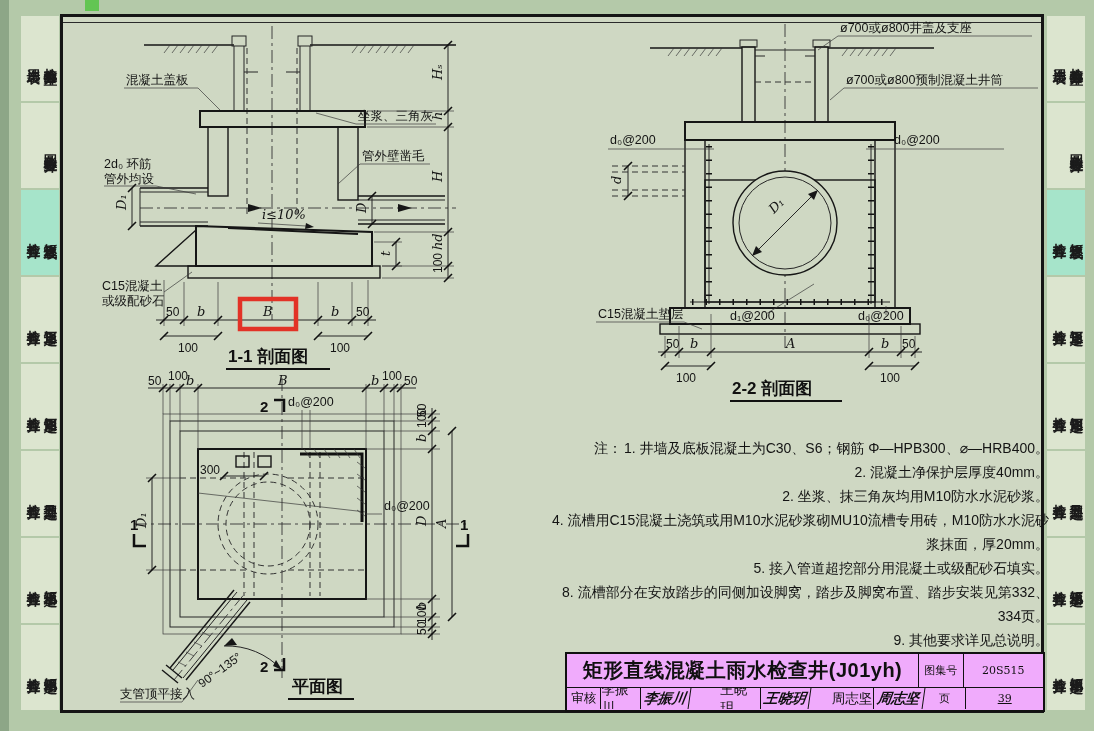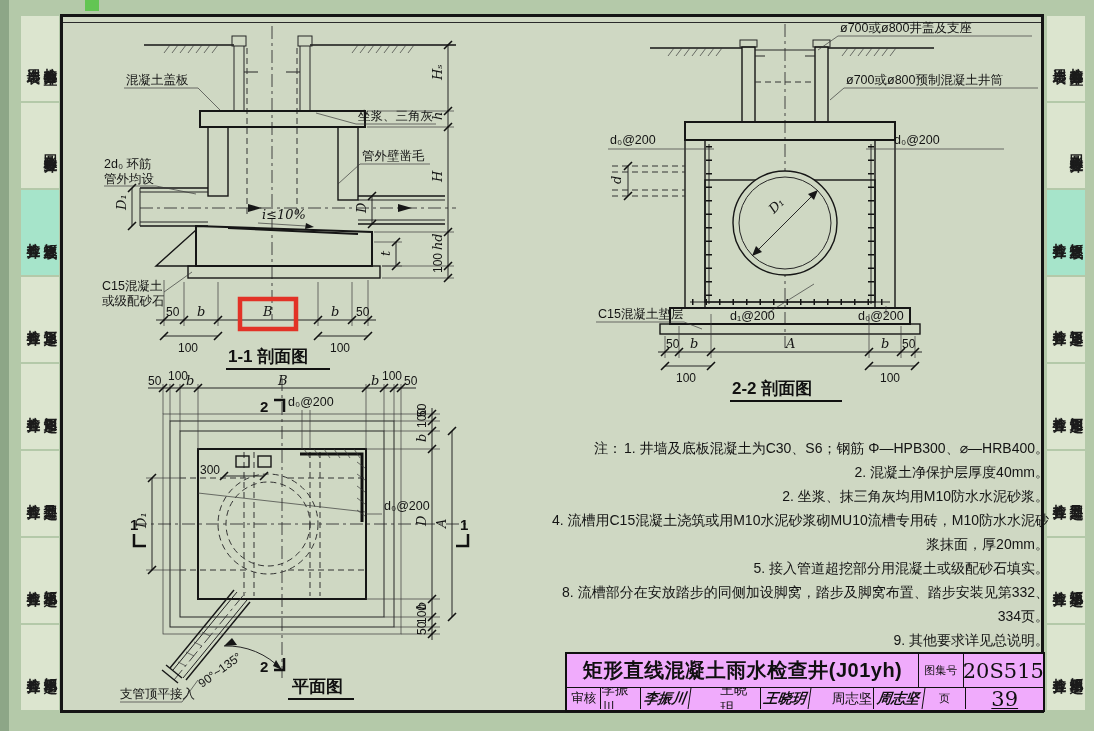--- a/index.html
+++ b/index.html
@@ -24,21 +24,21 @@
   .np{margin-right:2px;}
   
   .tblock{position:absolute;left:565px;top:652px;width:480px;height:60px;border:2.5px solid #111;box-sizing:border-box;background:#f0abfc;}
   .trow{display:flex;box-sizing:border-box;}
   .trow1{height:34px;border-bottom:1.5px solid #111;}
   .trow2{height:21px;}
   .tcell{box-sizing:border-box;border-right:1.5px solid #111;display:flex;align-items:center;justify-content:center;color:#101010;overflow:hidden;}
   .tcell:last-child{border-right:none;}
   .tb-title{font-size:20px;font-weight:bold;letter-spacing:0.5px;}
   .tb-lab{font-size:11px;text-align:right;}
-  .tb-val{font-size:21px;font-family:"DejaVu Serif",serif;}
+  .tb-val{font-size:11px;font-family:"DejaVu Serif",serif;}
   .tb-small{font-size:12.5px;}
   .tb-name{font-size:13.5px;}
   .sig{font-size:14px;font-weight:bold;font-style:italic;font-family:"DejaVu Serif",serif;transform:skewX(-8deg);}
   
   svg{position:absolute;overflow:visible;}
   .s2{stroke:#161616;stroke-width:2;fill:none;}
   .s15{stroke:#161616;stroke-width:1.4;fill:none;}
   .s1{stroke:#262626;stroke-width:1;fill:none;}
   .thin{stroke:#3a3a3a;stroke-width:.7;fill:none;}
   .cl{stroke:#333;stroke-width:.9;stroke-dasharray:13 4 3 4;fill:none;}

